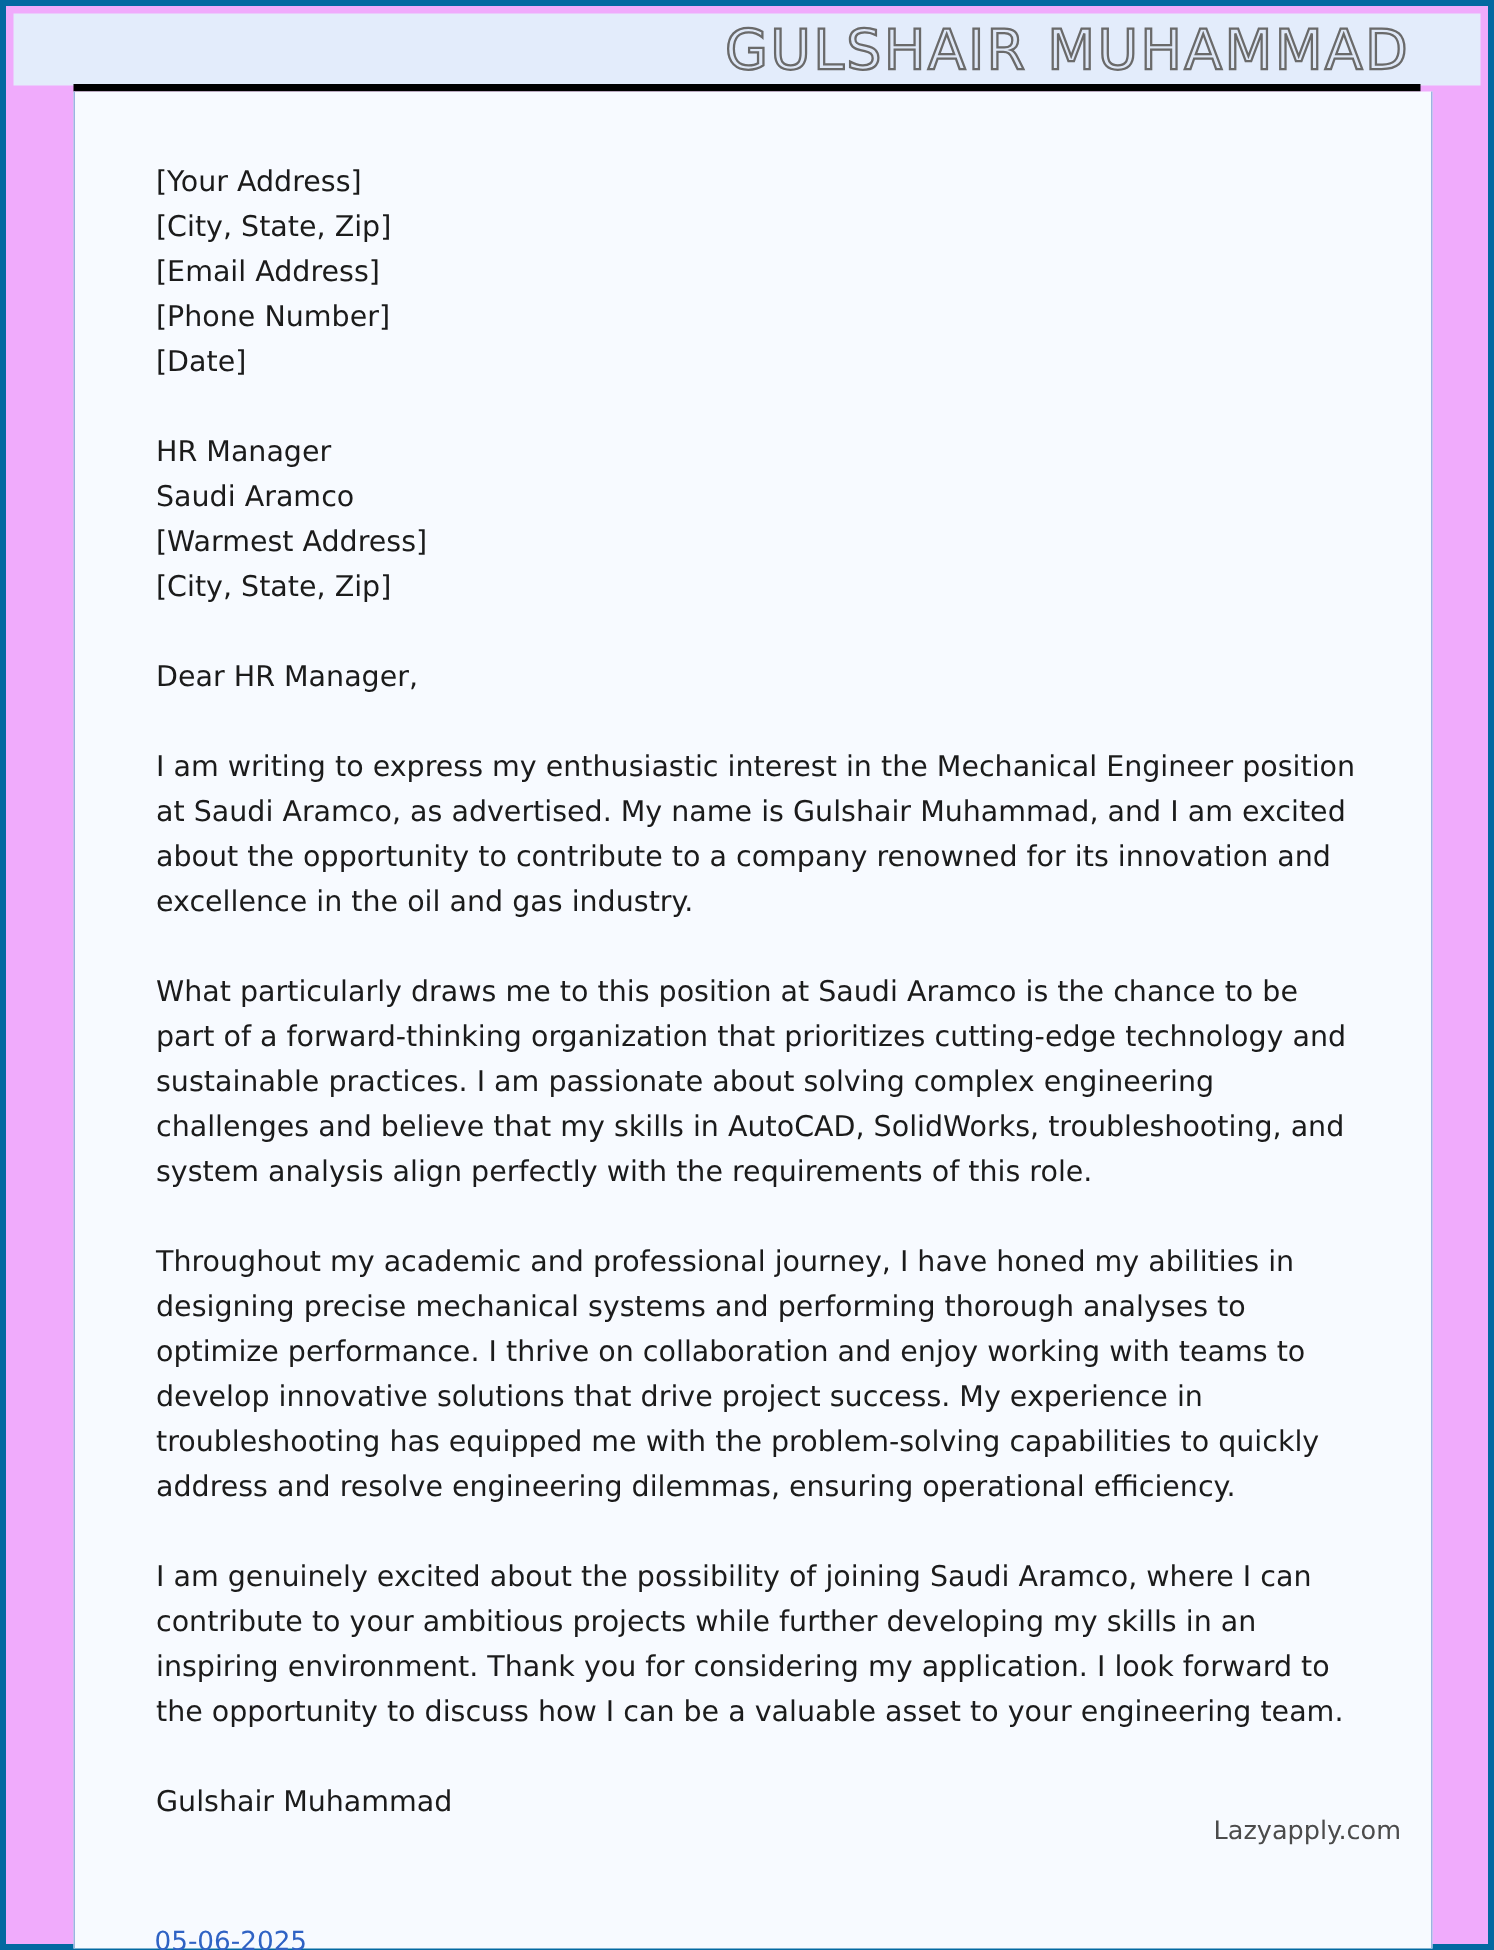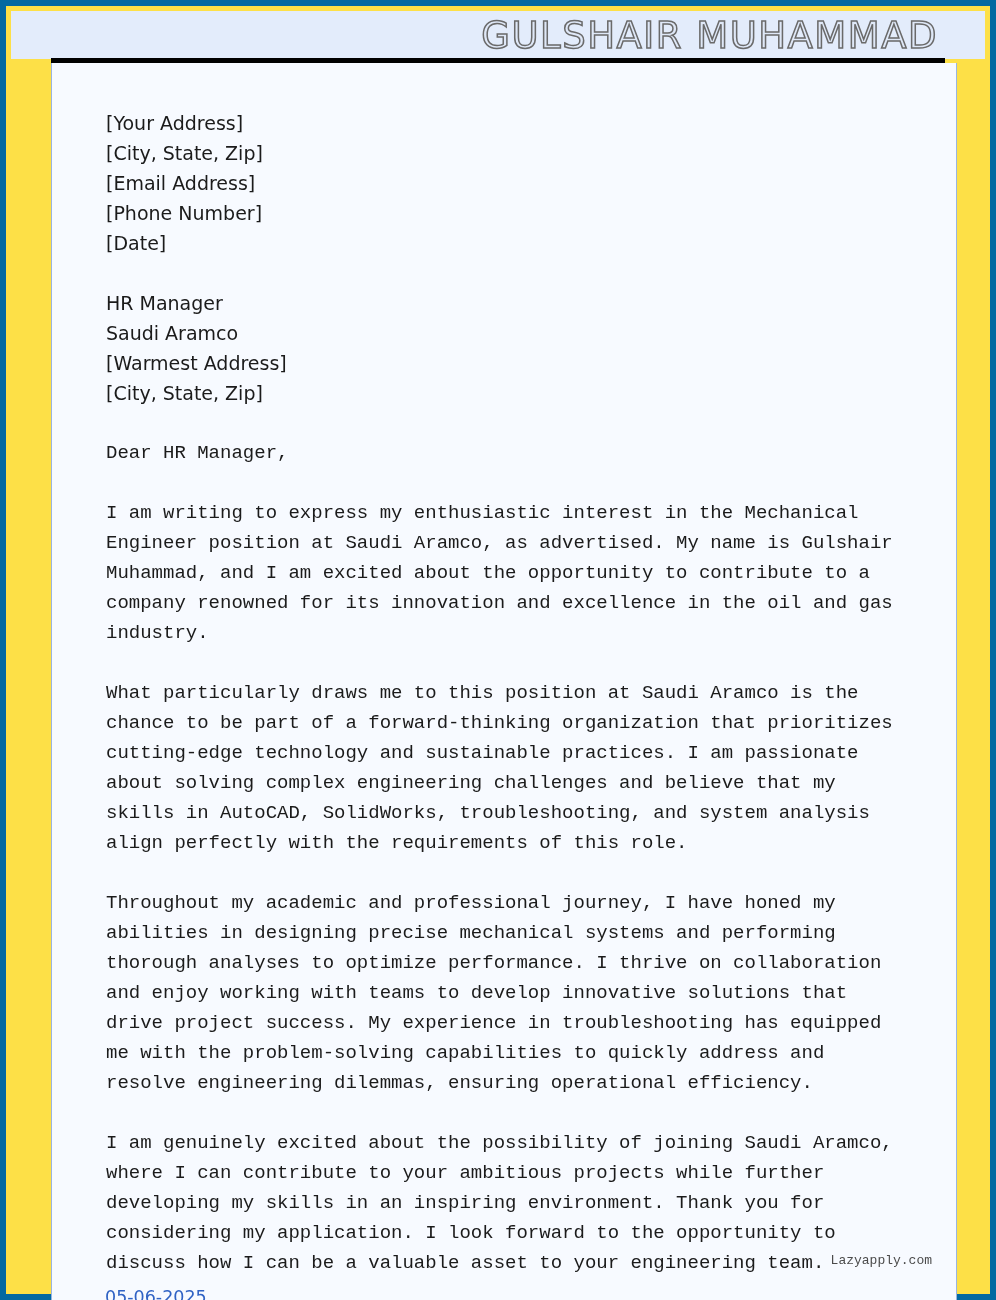--- a/index.html
+++ b/index.html
@@ -10,23 +10,23 @@
     width: 996px;
     height: 1300px;
     background: #e3ecfb;
     font-family: "DejaVu Sans", sans-serif;
     overflow: hidden;
   }
   .page {
     position: relative;
     width: 996px;
     height: 1300px;
-    background: #fde047;
+    background: #f0abfc;
     box-sizing: border-box;
-    border: 6px solid #0369a1;
+    border: 4px solid #0369a1;
   }
   .header {
     position: absolute;
     left: 5px;
     top: 5px;
     right: 5px;
     height: 48px;
     background: #e3ecfb;
     display: flex;
     align-items: center;
@@ -72,40 +72,38 @@
     line-height: 30px;
     color: #1b1b1b;
   }
   .block {
     margin: 0 0 30px 0;
     white-space: pre-line;
   }
   .para {
     margin: 0 0 30px 0;
     text-align: left;
-    font-family: Liberation Mono, monospace;
   }
   .sign-name {
     margin: 0;
   }
   .date {
     position: absolute;
     left: 99px;
     top: 1281px;
     font-size: 17.5px;
     color: #2f62c4;
     line-height: 20px;
   }
   .watermark {
     position: absolute;
     right: 58px;
-    top: 1247px;
-    font-size: 13px;
+    top: 1207px;
+    font-size: 17px;
     color: #4b4b4b;
-    font-family: Liberation Mono, monospace;
   }
 </style>
 </head>
 <body>
 
 <div class="page">
 
   <div class="header">
     <div class="header-name">GULSHAIR MUHAMMAD</div>
   </div>

